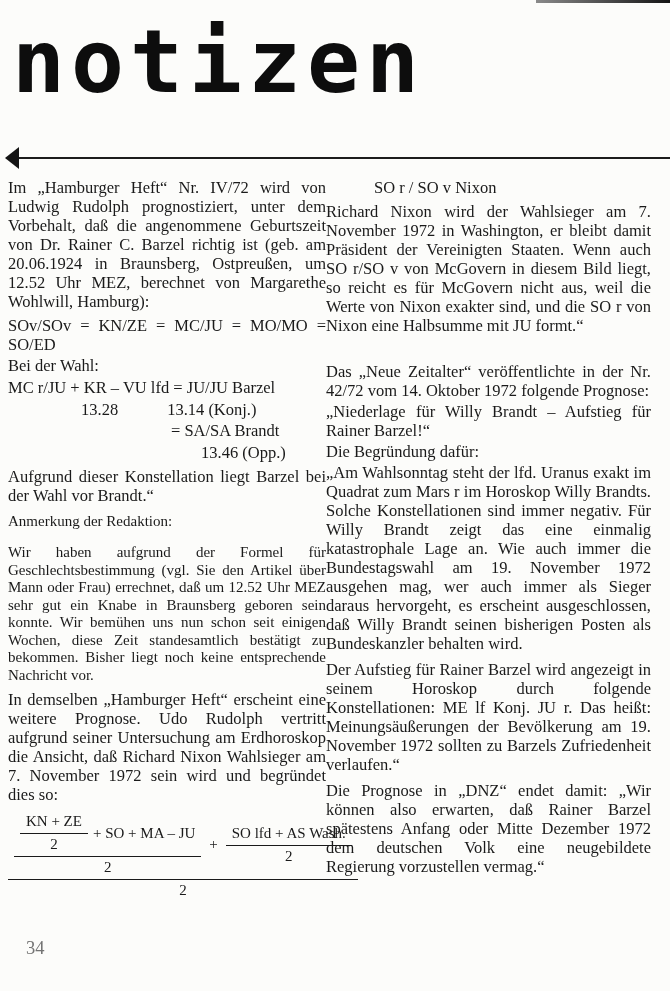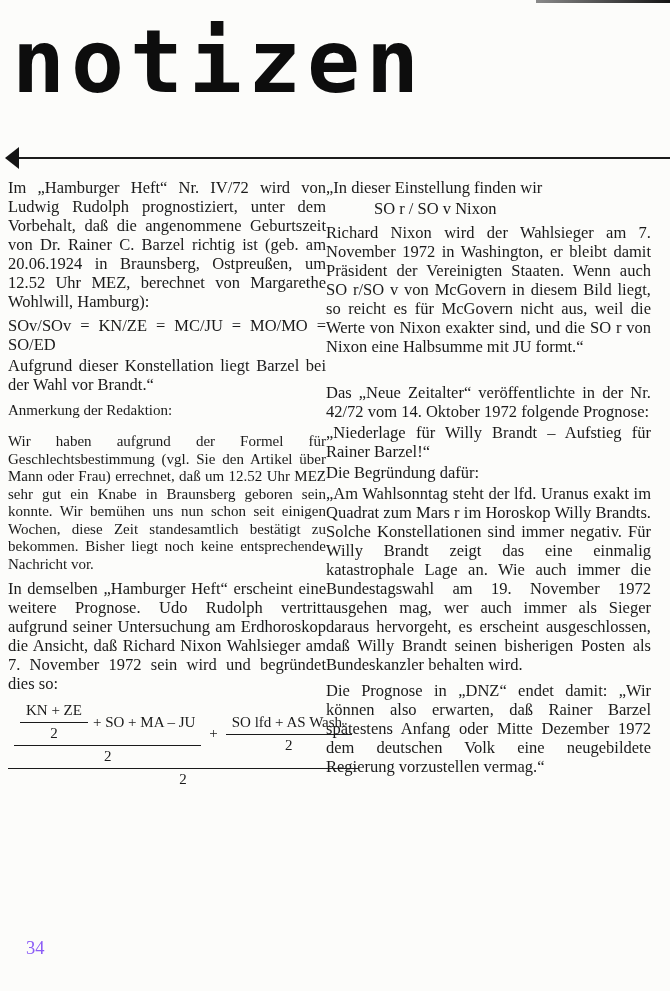--- a/index.html
+++ b/index.html
@@ -100,42 +100,49 @@
     border-bottom: 1.6px solid #1a1a1a;
     padding: 0 6px 3px;
   }
   .frac > .den { padding-top: 2px; }
   .frac .plus { padding: 0 3px; }
 
   .page-number {
     position: absolute;
     left: 26px; top: 938px;
     font-size: 18.5px;
-    color: #8b5cf6;
+    color: #737373;
   }
 </style>
 </head>
 <body>
 
 <div class="page">
 
   <div class="corner-rule"></div>
 
   <h1 class="title">notizen</h1>
 
   <div class="header-rule">
     <span class="arrow"></span>
   </div>
 
   <div class="columns">
 
     <div class="col col-left">
       <p>Im „Hamburger Heft“ Nr. IV/72 wird von Ludwig Rudolph prognostiziert, unter dem Vorbehalt, daß die angenommene Geburtszeit von Dr. Rainer C. Barzel richtig ist (geb. am 20.06.1924 in Braunsberg, Ostpreußen, um 12.52 Uhr MEZ, berechnet von Margarethe Wohlwill, Hamburg):</p>
       <p class="tight">SOv/SOv = KN/ZE = MC/JU = MO/MO = SO/ED</p>
+      <p class="tight">Bei der Wahl:</p>
 
+      <div class="election">
+        <div>MC r/JU + KR – VU lfd = JU/JU Barzel</div>
+        <div><span class="v1">13.28</span><span class="v2">13.14 (Konj.)</span></div>
+        <div class="l3">= SA/SA Brandt</div>
+        <div class="v3">13.46 (Opp.)</div>
+      </div>
 
       <p>Aufgrund dieser Konstellation liegt Barzel bei der Wahl vor Brandt.“</p>
 
       <div>
         <div class="note-heading">Anmerkung der Redaktion:</div>
         <p class="note-body">Wir haben aufgrund der Formel für Geschlechtsbestimmung (vgl. Sie den Artikel über Mann oder Frau) errechnet, daß um 12.52 Uhr MEZ sehr gut ein Knabe in Braunsberg geboren sein konnte. Wir bemühen uns nun schon seit einigen Wochen, diese Zeit standesamtlich bestätigt zu bekommen. Bisher liegt noch keine entsprechende Nachricht vor.</p>
       </div>
 
       <p>In demselben „Hamburger Heft“ erscheint eine weitere Prognose. Udo Rudolph vertritt aufgrund seiner Untersuchung am Erdhoroskop die Ansicht, daß Richard Nixon Wahlsieger am 7. November 1972 sein wird und begründet dies so:</p>
 
@@ -157,27 +164,27 @@
               <span class="num">SO lfd + AS Wash.</span>
               <span class="den">2</span>
             </span>
           </span>
           <span class="den">2</span>
         </span>
       </div>
     </div>
 
     <div class="col col-right">
-      <p class="tight">„In dieser Einstellung finden wir</p>
       <p class="indented">SO r / SO v  Nixon</p>
       <p>Richard Nixon wird der Wahlsieger am 7. November 1972 in Washington, er bleibt damit Präsident der Vereinigten Staaten. Wenn auch SO r/SO v von McGovern in diesem Bild liegt, so reicht es für McGovern nicht aus, weil die Werte von Nixon exakter sind, und die SO r von Nixon eine Halbsumme mit JU formt.“</p>
       <p class="gap-before tight">Das „Neue Zeitalter“ veröffentlichte in der Nr. 42/72 vom 14. Oktober 1972 folgende Prognose:</p>
       <p class="tight">„Niederlage für Willy Brandt – Aufstieg für Rainer Barzel!“</p>
       <p class="tight">Die Begründung dafür:</p>
       <p>„Am Wahlsonntag steht der lfd. Uranus exakt im Quadrat zum Mars r im Horoskop Willy Brandts. Solche Konstellationen sind immer negativ. Für Willy Brandt zeigt das eine einmalig katastrophale Lage an. Wie auch immer die Bundestagswahl am 19. November 1972 ausgehen mag, wer auch immer als Sieger daraus hervorgeht, es erscheint ausgeschlossen, daß Willy Brandt seinen bisherigen Posten als Bundeskanzler behalten wird.</p>
+      <p class="gap-small">Der Aufstieg für Rainer Barzel wird angezeigt in seinem Horoskop durch folgende Konstellationen: ME lf Konj. JU r. Das heißt: Meinungsäußerungen der Bevölkerung am 19. November 1972 sollten zu Barzels Zufriedenheit verlaufen.“</p>
       <p class="gap-small">Die Prognose in „DNZ“ endet damit: „Wir können also erwarten, daß Rainer Barzel spätestens Anfang oder Mitte Dezember 1972 dem deutschen Volk eine neugebildete Regierung vorzustellen vermag.“</p>
     </div>
 
   </div>
 
   <div class="page-number">34</div>
 
 </div>
 
 </body></html>

